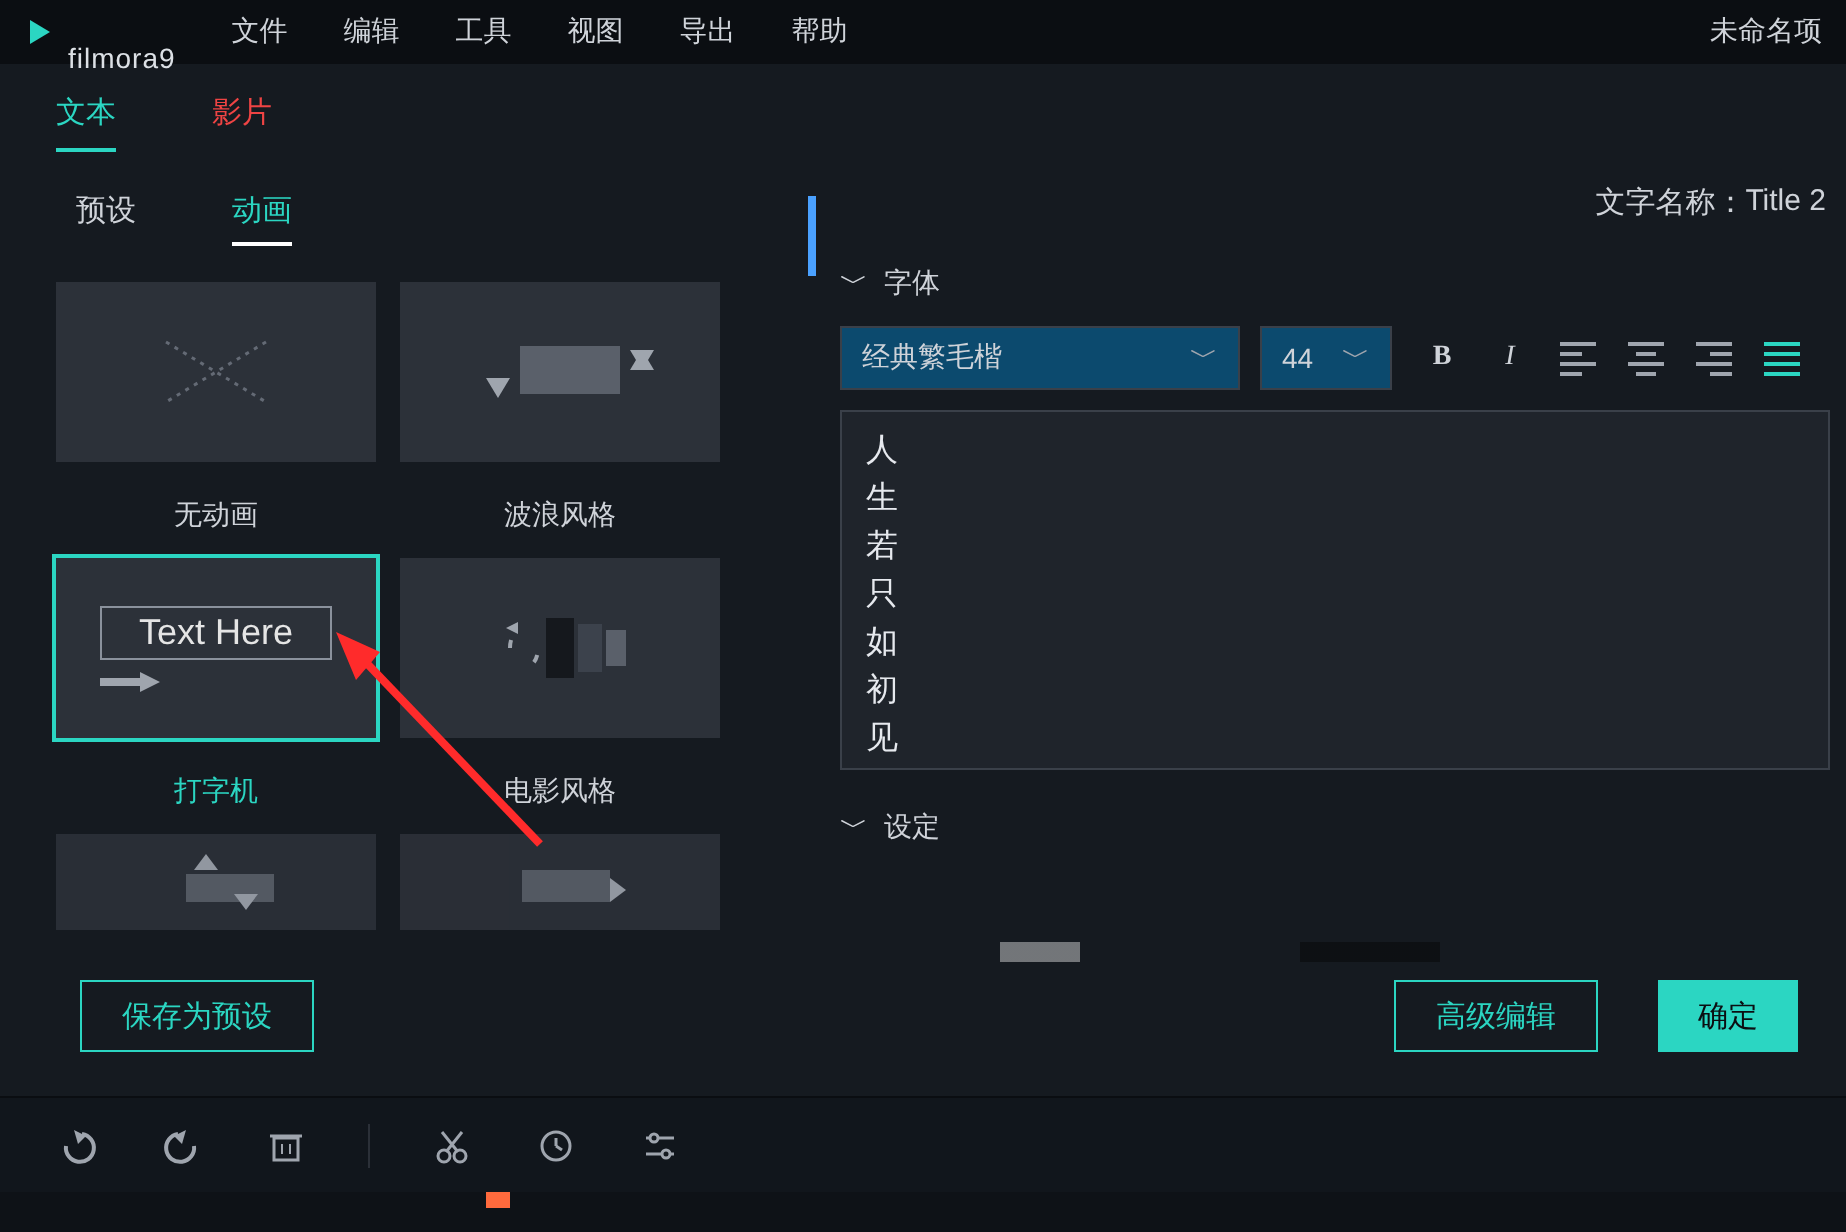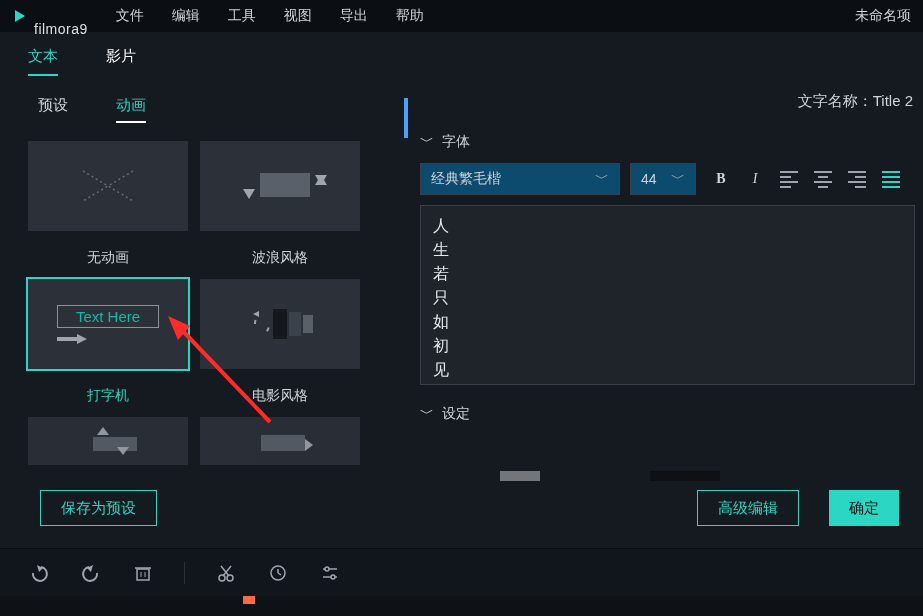--- a/index.html
+++ b/index.html
@@ -22,21 +22,21 @@
 .logo-mark svg { display: block; }
 .logo-text { color: #dce0e5; font-size: 14px; font-weight: 500; letter-spacing: .5px; margin-top: 26px; }
 .menu { display: flex; gap: 28px; }
 .menu-item { color: #cfd3d9; font-size: 14px; cursor: pointer; }
 .title-right { margin-left: auto; color: #cfd3d9; font-size: 14px; }
 
 .topbar2 {
   height: 50px; display: flex; align-items: center; padding: 0 24px 0 28px;
 }
 .mode-tabs { display: flex; gap: 48px; font-size: 15px; }
-.mode-tab { padding: 8px 0; color: #ffffff; cursor: pointer; }
+.mode-tab { padding: 8px 0; color: #ef4444; cursor: pointer; }
 .mode-tab.active { color: #2bd6c2; border-bottom: 2px solid #2bd6c2; }
 
 .body {
   display: flex; height: 390px;
 }
 .left {
   width: 400px; padding: 0 20px 0 28px;
 }
 .left-tabs { display: flex; gap: 48px; margin: 14px 0 18px 10px; font-size: 15px; }
 .left-tab { padding-bottom: 6px; color: #cfd3d9; cursor: pointer; }
@@ -49,21 +49,21 @@
   width: 160px; height: 90px; background: #2c3139;
   display: flex; align-items: center; justify-content: center;
   position: relative;
 }
 .thumb.sel { outline: 2px solid #2bd6c2; }
 .anim-label { font-size: 14px; color: #cfd3d9; }
 .anim-label.sel { color: #2bd6c2; }
 
 .thumb.no-anim svg { opacity: .7; }
 .texthere {
-  border: 1px solid #8a919c; padding: 2px 18px; color: #14b8a6; font-size: 15px;
+  border: 1px solid #8a919c; padding: 2px 18px; color: #e5e5e5; font-size: 18px;
 }
 
 .arrow-annot {
   position: absolute; left: 188px; top: 378px; pointer-events: none;
 }
 
 .right {
   flex: 1; padding: 10px 4px 0 16px; position: relative;
   border-left: 4px solid transparent;
 }

